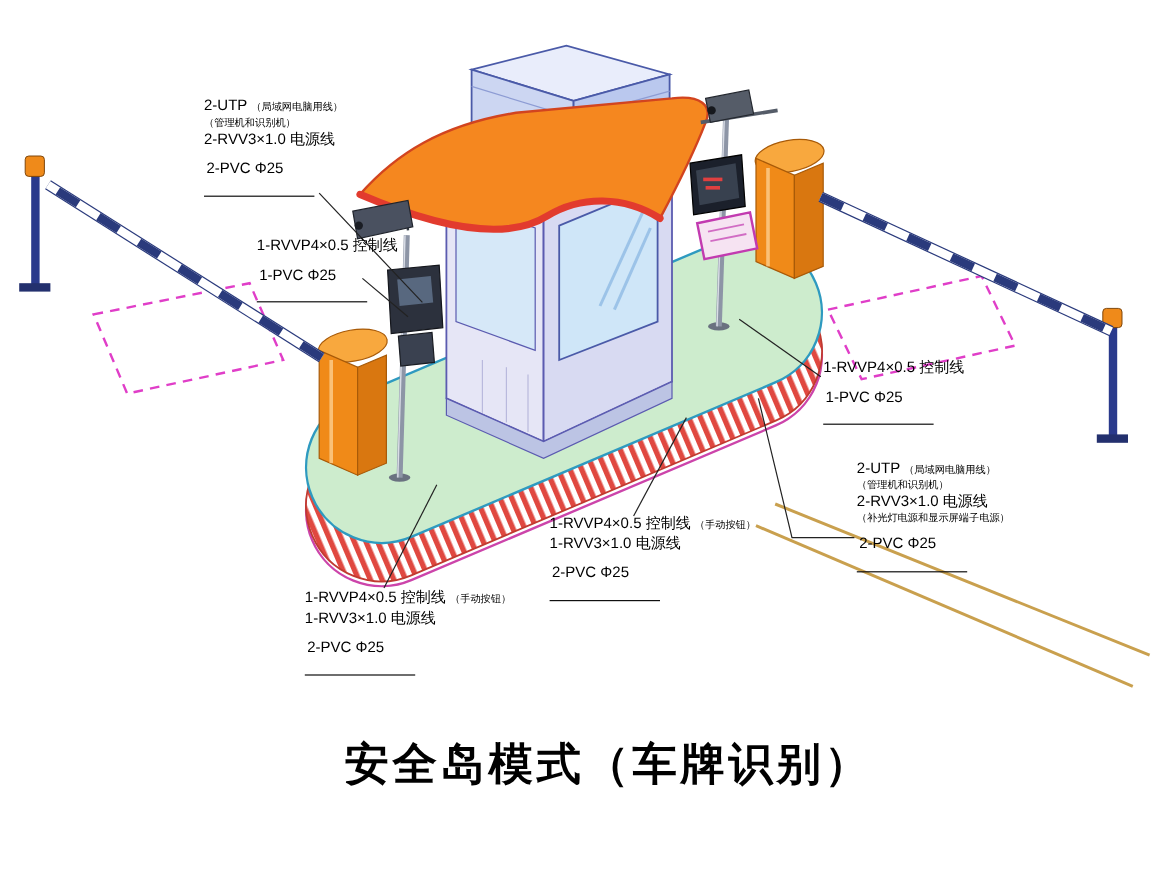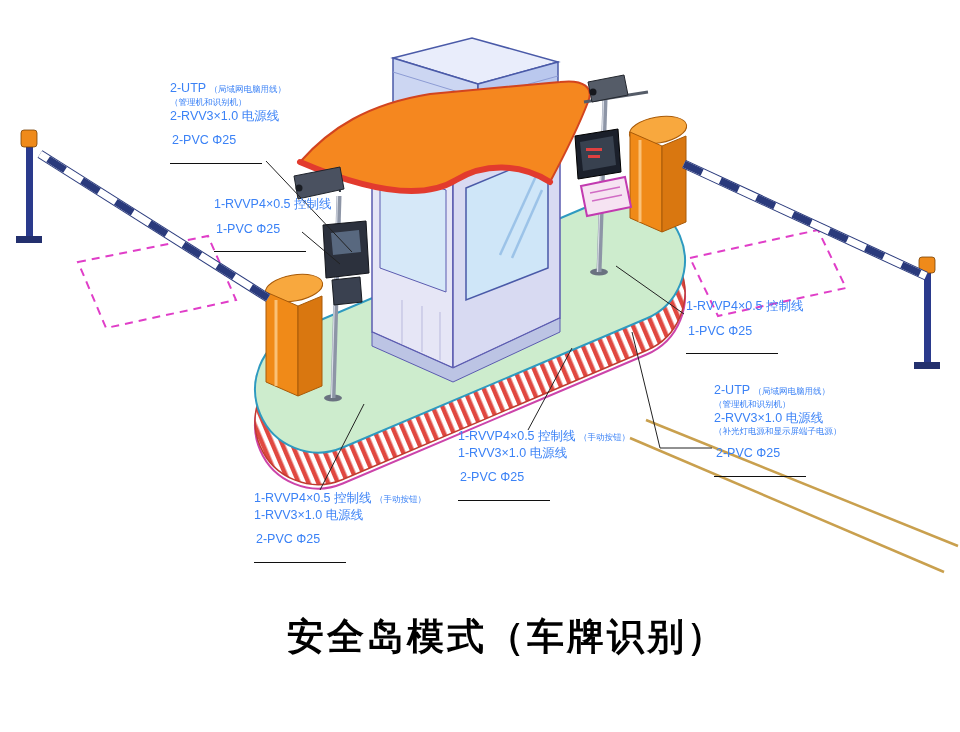--- a/index.html
+++ b/index.html
@@ -4,21 +4,21 @@
 <style>
   * { margin:0; padding:0; box-sizing:border-box; }
   html,body { width:960px; height:732px; }
   body {
     background:#ffffff;
     font-family:"Liberation Sans","DejaVu Sans",sans-serif;
     color:#101010;
   }
   .page { position:relative; width:960px; height:732px; background:#fff; overflow:hidden; }
   svg.scene { position:absolute; left:0; top:0; }
-  .label { position:absolute; font-size:12.5px; line-height:1.32; color:#3b82f6; white-space:nowrap; }
+  .label { position:absolute; font-size:12.5px; line-height:1.32; color:#000000; white-space:nowrap; }
   .label .small { font-size:8.5px; }
   .label .u {
     display:inline-block;
     border-bottom:1.3px solid #101010;
     padding:0 26px 14px 2px;
     margin-top:8px;
   }
   .title {
     position:absolute; left:0; top:612px; width:100%;
     text-align:center; font-size:37px; letter-spacing:3px;

